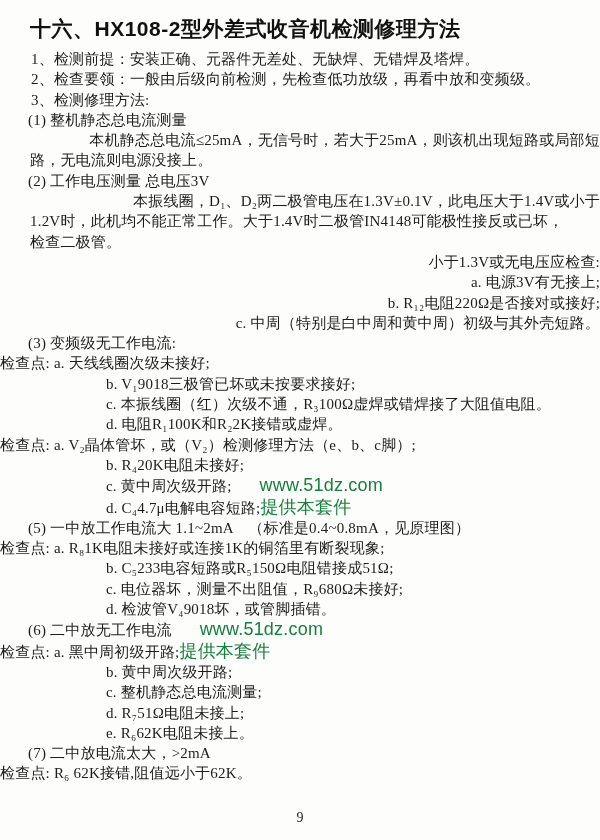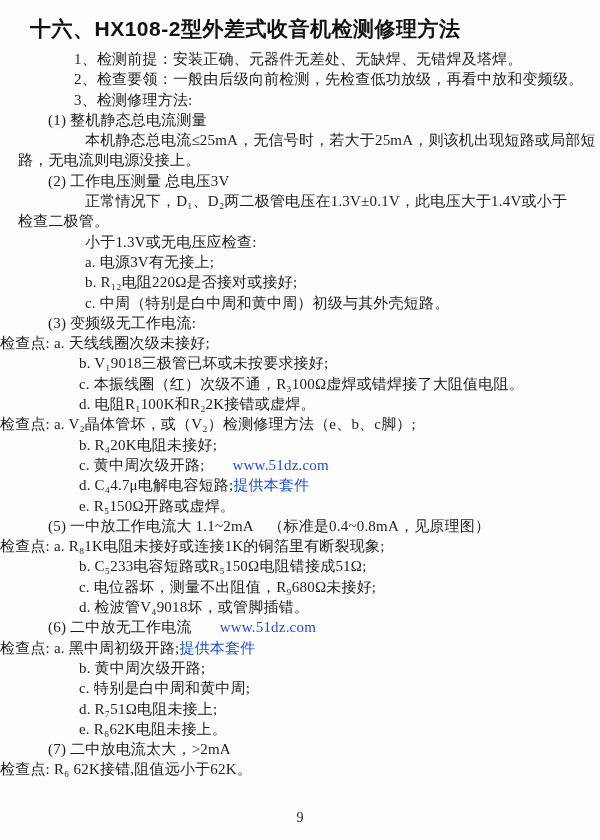--- a/index.html
+++ b/index.html
@@ -28,30 +28,30 @@
   }
   .text-lines {
     font-size: 15px;
     line-height: 20.3px;
   }
   .line {
     white-space: nowrap;
     letter-spacing: 0.2px;
   }
   
-  .ind-num  { margin-left: 74px; }   
-  .ind-sec  { margin-left: 48px; }   
-  .ind-para { margin-left: 85px; }   
-  .ind-cont { margin-left: 18px; }   
+  .ind-num  { margin-left: 31px; }   
+  .ind-sec  { margin-left: 28px; }   
+  .ind-para { margin-left: 85px; text-align: right; }   
+  .ind-cont { margin-left: 30px; }   
   .ind-chk  { }   
-  .ind-item { margin-left: 79px; }  
+  .ind-item { margin-left: 106px; }  
   .wm {
-    font-family: Liberation Serif, serif;
-    font-size: 15px;
-    color: #1d4ed8;
+    font-family: Liberation Sans, sans-serif;
+    font-size: 18px;
+    color: #15803d;
   }
   .wm.gap { margin-left: 28px; }
   .page-number {
     position: absolute;
     left: 0;
     right: 0;
     bottom: 14px;
     text-align: center;
     font-size: 14px;
     color: #222;
@@ -64,45 +64,45 @@
   <div class="page-title">十六、HX108-2型外差式收音机检测修理方法</div>
 
   <div class="text-lines">
       <div class="line ind-num"><span>1、检测前提：安装正确、元器件无差处、无缺焊、无错焊及塔焊。</span></div>
       <div class="line ind-num"><span>2、检查要领：一般由后级向前检测，先检查低功放级，再看中放和变频级。</span></div>
       <div class="line ind-num"><span>3、检测修理方法:</span></div>
       <div class="line ind-sec"><span>(1) 整机静态总电流测量</span></div>
       <div class="line ind-para"><span>本机静态总电流≤25mA，无信号时，若大于25mA，则该机出现短路或局部短</span></div>
       <div class="line ind-cont"><span>路，无电流则电源没接上。</span></div>
       <div class="line ind-sec"><span>(2) 工作电压测量  总电压3V</span></div>
-      <div class="line ind-para"><span>正常情况下，D₁、D₂两二极管电压在1.3V±0.1V，此电压大于1.4V或小于</span></div>
+      <div class="line ind-para"><span>本振线圈，D₁、D₂两二极管电压在1.3V±0.1V，此电压大于1.4V或小于</span></div>
+      <div class="line ind-cont"><span>1.2V时，此机均不能正常工作。大于1.4V时二极管IN4148可能极性接反或已坏，</span></div>
       <div class="line ind-cont"><span>检查二极管。</span></div>
       <div class="line ind-para"><span>小于1.3V或无电压应检查:</span></div>
       <div class="line ind-para"><span>a. 电源3V有无接上;</span></div>
       <div class="line ind-para"><span>b. R₁₂电阻220Ω是否接对或接好;</span></div>
       <div class="line ind-para"><span>c. 中周（特别是白中周和黄中周）初级与其外壳短路。</span></div>
       <div class="line ind-sec"><span>(3) 变频级无工作电流:</span></div>
       <div class="line ind-chk"><span>检查点: a. 天线线圈次级未接好;</span></div>
       <div class="line ind-item"><span>b. V₁9018三极管已坏或未按要求接好;</span></div>
       <div class="line ind-item"><span>c. 本振线圈（红）次级不通，R₃100Ω虚焊或错焊接了大阻值电阻。</span></div>
       <div class="line ind-item"><span>d. 电阻R₁100K和R₂2K接错或虚焊。</span></div>
       <div class="line ind-chk"><span>检查点: a. V₂晶体管坏，或（V₂）检测修理方法（e、b、c脚）;</span></div>
       <div class="line ind-item"><span>b. R₄20K电阻未接好;</span></div>
       <div class="line ind-item"><span>c. 黄中周次级开路;</span><span class="wm gap">www.51dz.com</span></div>
       <div class="line ind-item"><span>d. C₄4.7μ电解电容短路;</span><span class="wm">提供本套件</span></div>
-      <div class="line ind-item"><span>e. R₅150Ω开路或虚焊。</span></div>
       <div class="line ind-sec"><span>(5) 一中放工作电流大  1.1~2mA　（标准是0.4~0.8mA，见原理图）</span></div>
       <div class="line ind-chk"><span>检查点: a. R₈1K电阻未接好或连接1K的铜箔里有断裂现象;</span></div>
       <div class="line ind-item"><span>b. C₅233电容短路或R₅150Ω电阻错接成51Ω;</span></div>
       <div class="line ind-item"><span>c. 电位器坏，测量不出阻值，R₉680Ω未接好;</span></div>
       <div class="line ind-item"><span>d. 检波管V₄9018坏，或管脚插错。</span></div>
       <div class="line ind-sec"><span>(6) 二中放无工作电流</span><span class="wm gap">www.51dz.com</span></div>
       <div class="line ind-chk"><span>检查点: a. 黑中周初级开路;</span><span class="wm">提供本套件</span></div>
       <div class="line ind-item"><span>b. 黄中周次级开路;</span></div>
-      <div class="line ind-item"><span>c. 特别是白中周和黄中周;</span></div>
+      <div class="line ind-item"><span>c. 整机静态总电流测量;</span></div>
       <div class="line ind-item"><span>d. R₇51Ω电阻未接上;</span></div>
       <div class="line ind-item"><span>e. R₆62K电阻未接上。</span></div>
       <div class="line ind-sec"><span>(7) 二中放电流太大，&gt;2mA</span></div>
       <div class="line ind-chk"><span>检查点: R₆ 62K接错,阻值远小于62K。</span></div>
     </div>
 
   <div class="page-number">9</div>
 </div>
 
 </body></html>

